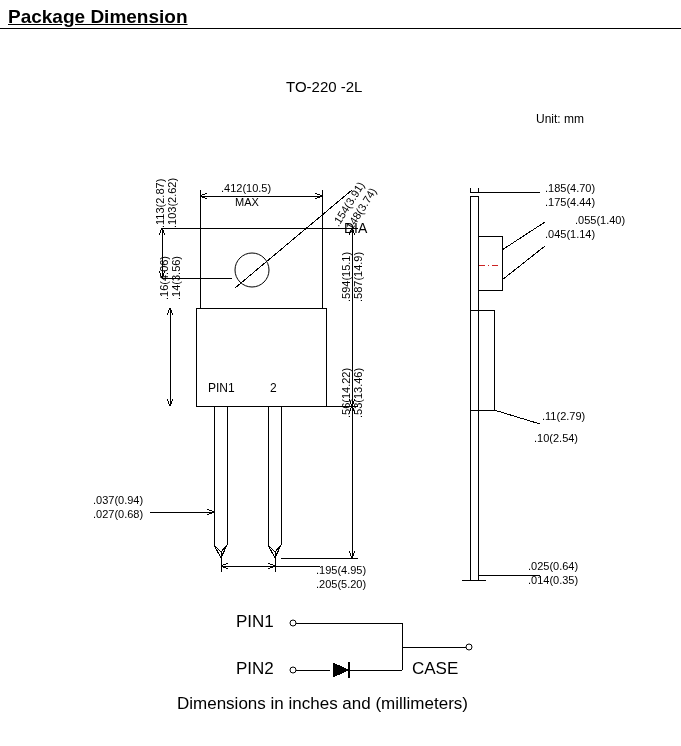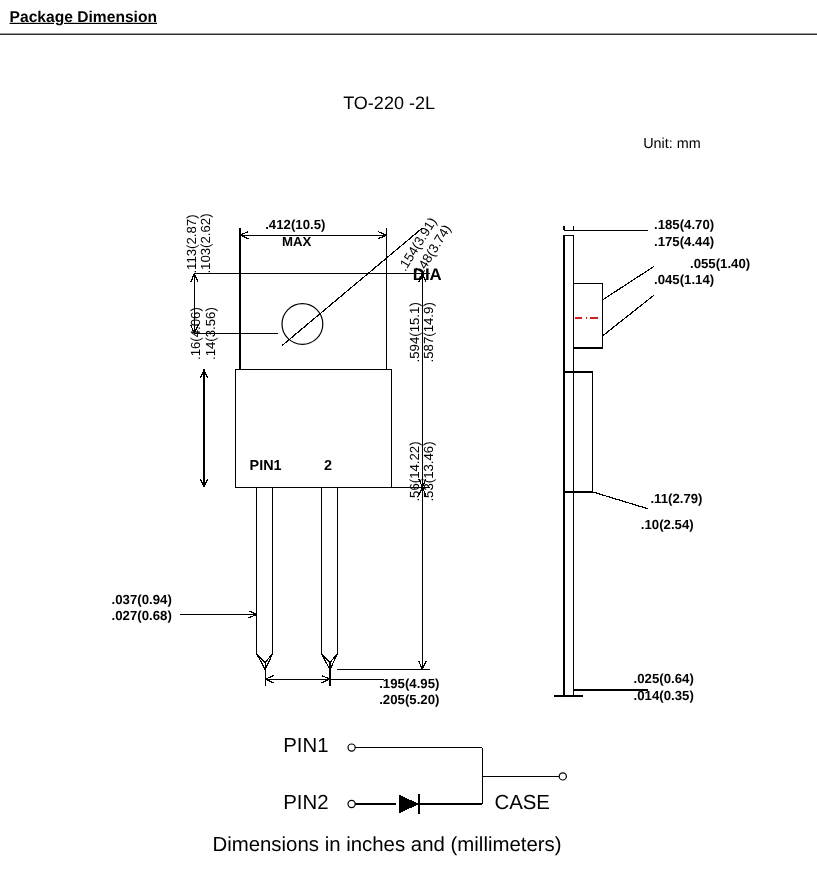--- a/index.html
+++ b/index.html
@@ -13,21 +13,21 @@
     position: relative;
     font-family: "Liberation Sans", sans-serif;
     color: #000;
     overflow: hidden;
   }
   .abs { position: absolute; }
 
   #section-title {
     left: 8px;
     top: 6px;
-    font-size: 13px;
+    font-size: 19px;
     font-weight: bold;
     text-decoration: underline;
     letter-spacing: 0px;
   }
   #title-rule {
     left: 0px;
     top: 28px;
     width: 681px;
     height: 1px;
     background: #000;
@@ -42,21 +42,20 @@
     left: 536px;
     top: 112px;
     font-size: 12px;
     text-align: center;
   }
 
   .lbl {
     font-size: 11px;
     white-space: nowrap;
     line-height: 13px;
-    font-weight: bold;
   }
   .lbl-v {
     font-size: 11px;
     white-space: nowrap;
     transform-origin: 0 0;
     transform: rotate(-90deg);
     line-height: 13px;
   }
   .lbl-d {
     font-size: 11px;

